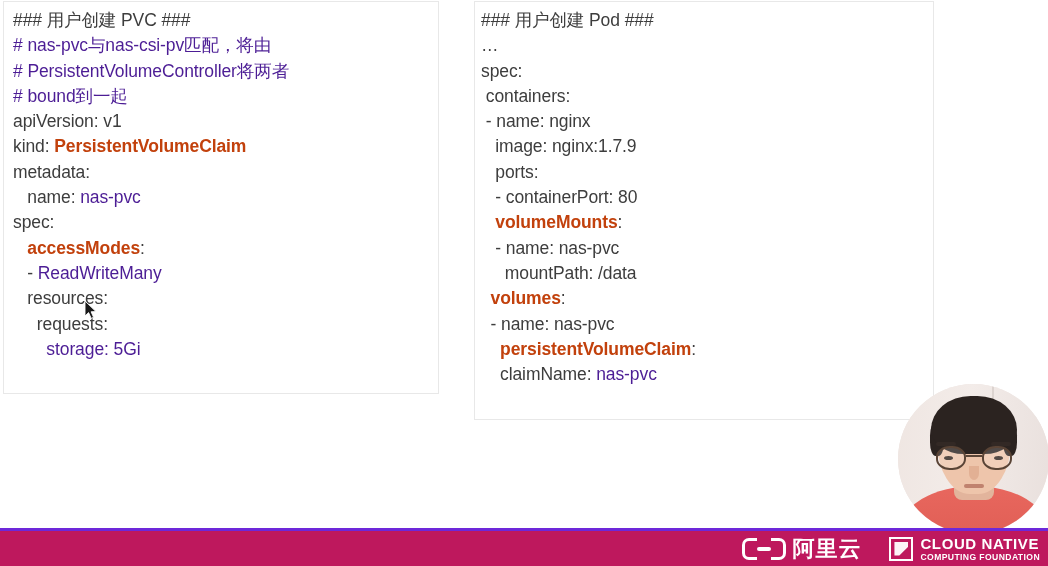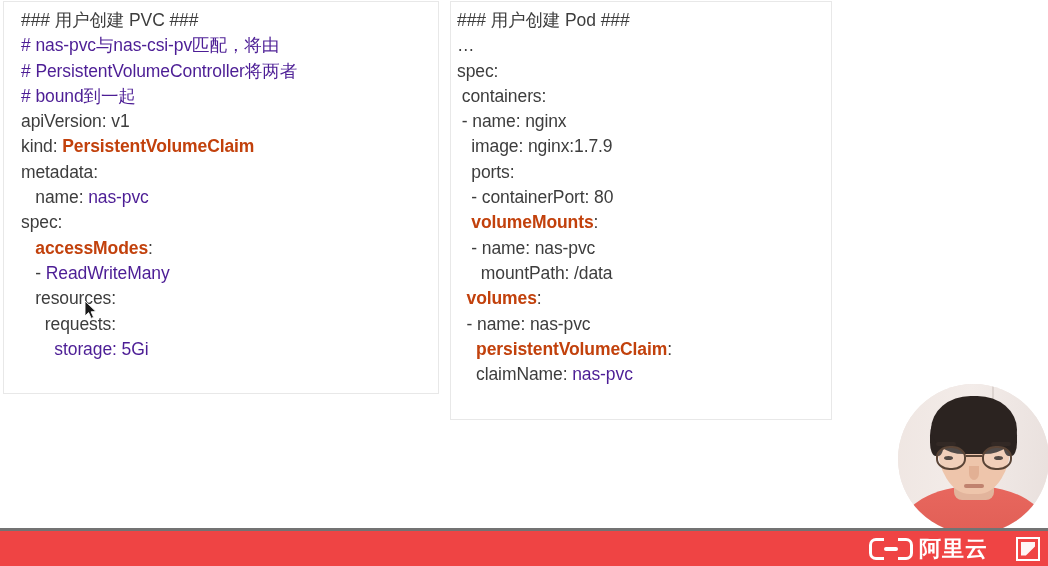--- a/index.html
+++ b/index.html
@@ -15,22 +15,22 @@
     background: #ffffff;
   }
 
   
   .code-panel {
     position: absolute;
     background: #ffffff;
     border: 1px solid #e8e8e8;
     overflow: hidden;
   }
-  #pvc-panel  { left: 3px;   top: 1px;  width: 436px; height: 393px; padding-left: 8px; }
-  #pod-panel  { left: 450px; top: 1px;  width: 382px; height: 419px; }
+  #pvc-panel  { left: 3px;   top: 1px;  width: 436px; height: 393px; }
+  #pod-panel  { left: 474px; top: 1px;  width: 460px; height: 419px; }
 
   .code-lines {
     padding: 6px 0 0 0;
     font-family: "Liberation Sans", "DejaVu Sans", sans-serif;
     font-size: 17.5px;
     line-height: 25.3px;
     color: #3d3d3d;
     white-space: pre;
     letter-spacing: -0.1px;
   }
@@ -147,22 +147,22 @@
     position: absolute; left: 50%; top: 100px; transform: translateX(-50%);
     width: 20px; height: 4px;
     background: #c0826e; border-radius: 3px;
   }
 
   
   #bottom-bar {
     position: absolute;
     left: 0; bottom: 0;
     width: 1048px; height: 38px;
-    background: #ef4444;
-    border-top: 3px solid #737373;
+    background: #be185d;
+    border-top: 3px solid #6d28d9;
   }
   .logo-row {
     position: absolute; right: 8px; top: 0;
     height: 35px; display: flex; align-items: center; gap: 28px;
   }
   
   .ali-logo { display: flex; align-items: center; gap: 6px; }
   .ali-mark {
     position: relative; width: 44px; height: 22px;
   }
@@ -252,18 +252,22 @@
           <div class="dash"></div>
           <div class="br-r"></div>
         </div>
         <div class="ali-text">阿里云</div>
       </div>
 
       <div class="cncf-logo">
         <div class="cncf-mark">
           <div class="helm"></div>
         </div>
+        <div class="cncf-text">
+          <div class="cncf-t1">CLOUD NATIVE</div>
+          <div class="cncf-t2">COMPUTING FOUNDATION</div>
+        </div>
       </div>
 
     </div>
   </div>
 
 </div>
 
 </body></html>

